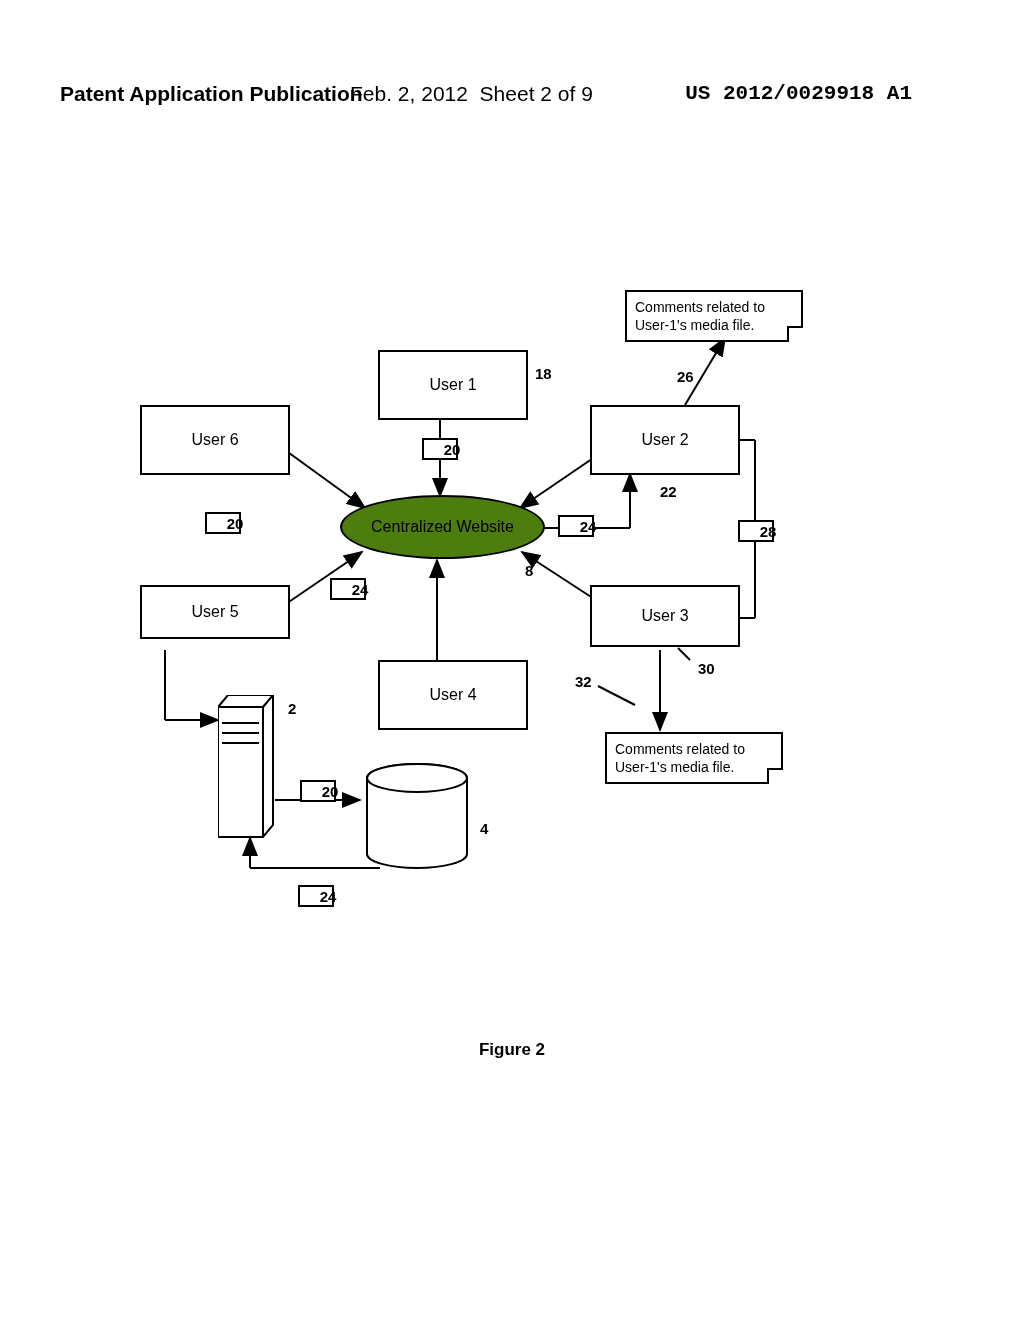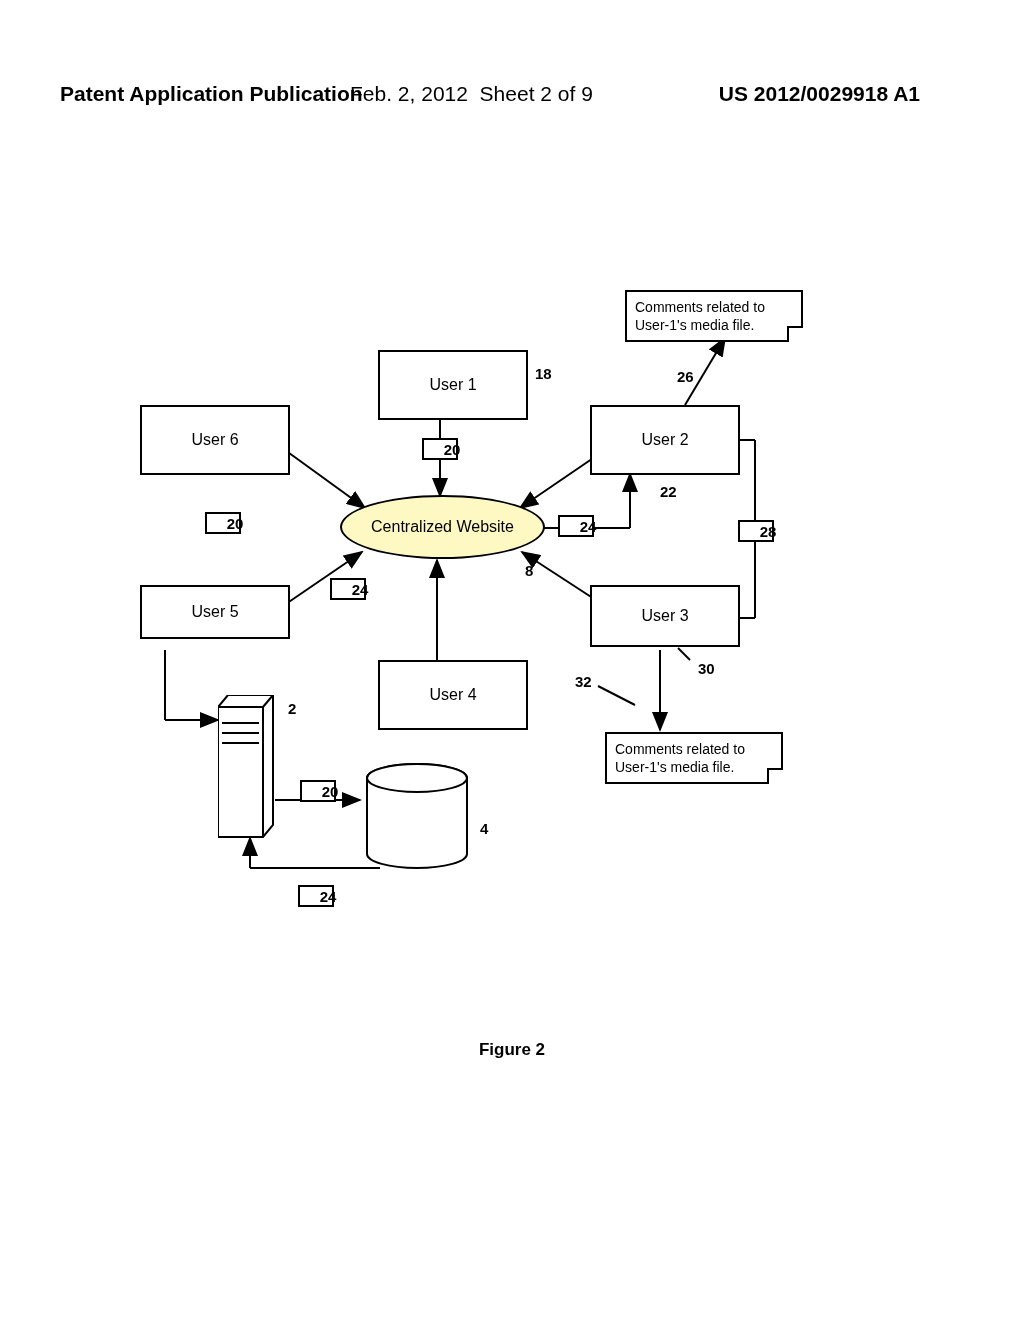--- a/index.html
+++ b/index.html
@@ -25,22 +25,23 @@
     }
     .header-left {
       font-weight: bold;
     }
     .header-center {
       position: absolute;
       left: 350px;
     }
     .header-right {
       position: absolute;
-      right: 104px;
-      font-weight: bold;
+      right: 112px;
+      font-weight: bold;
+      font-family: Liberation Mono, monospace;
     }
     .diagram-container {
       position: absolute;
       top: 290px;
       left: 130px;
       width: 760px;
       height: 720px;
     }
     .box {
       position: absolute;
@@ -61,21 +62,21 @@
       font-size: 15px;
       font-weight: bold;
       width: 36px;
       height: 22px;
       padding-left: 24px;
     }
     .ellipse {
       position: absolute;
       border: 2px solid black;
       border-radius: 50%;
-      background: #fef9c3;
+      background: #4d7c0f;
       display: flex;
       align-items: center;
       justify-content: center;
       font-size: 16px;
     }
     .note-box {
       position: absolute;
       border: 2px solid black;
       background: white;
       padding: 6px 8px;

